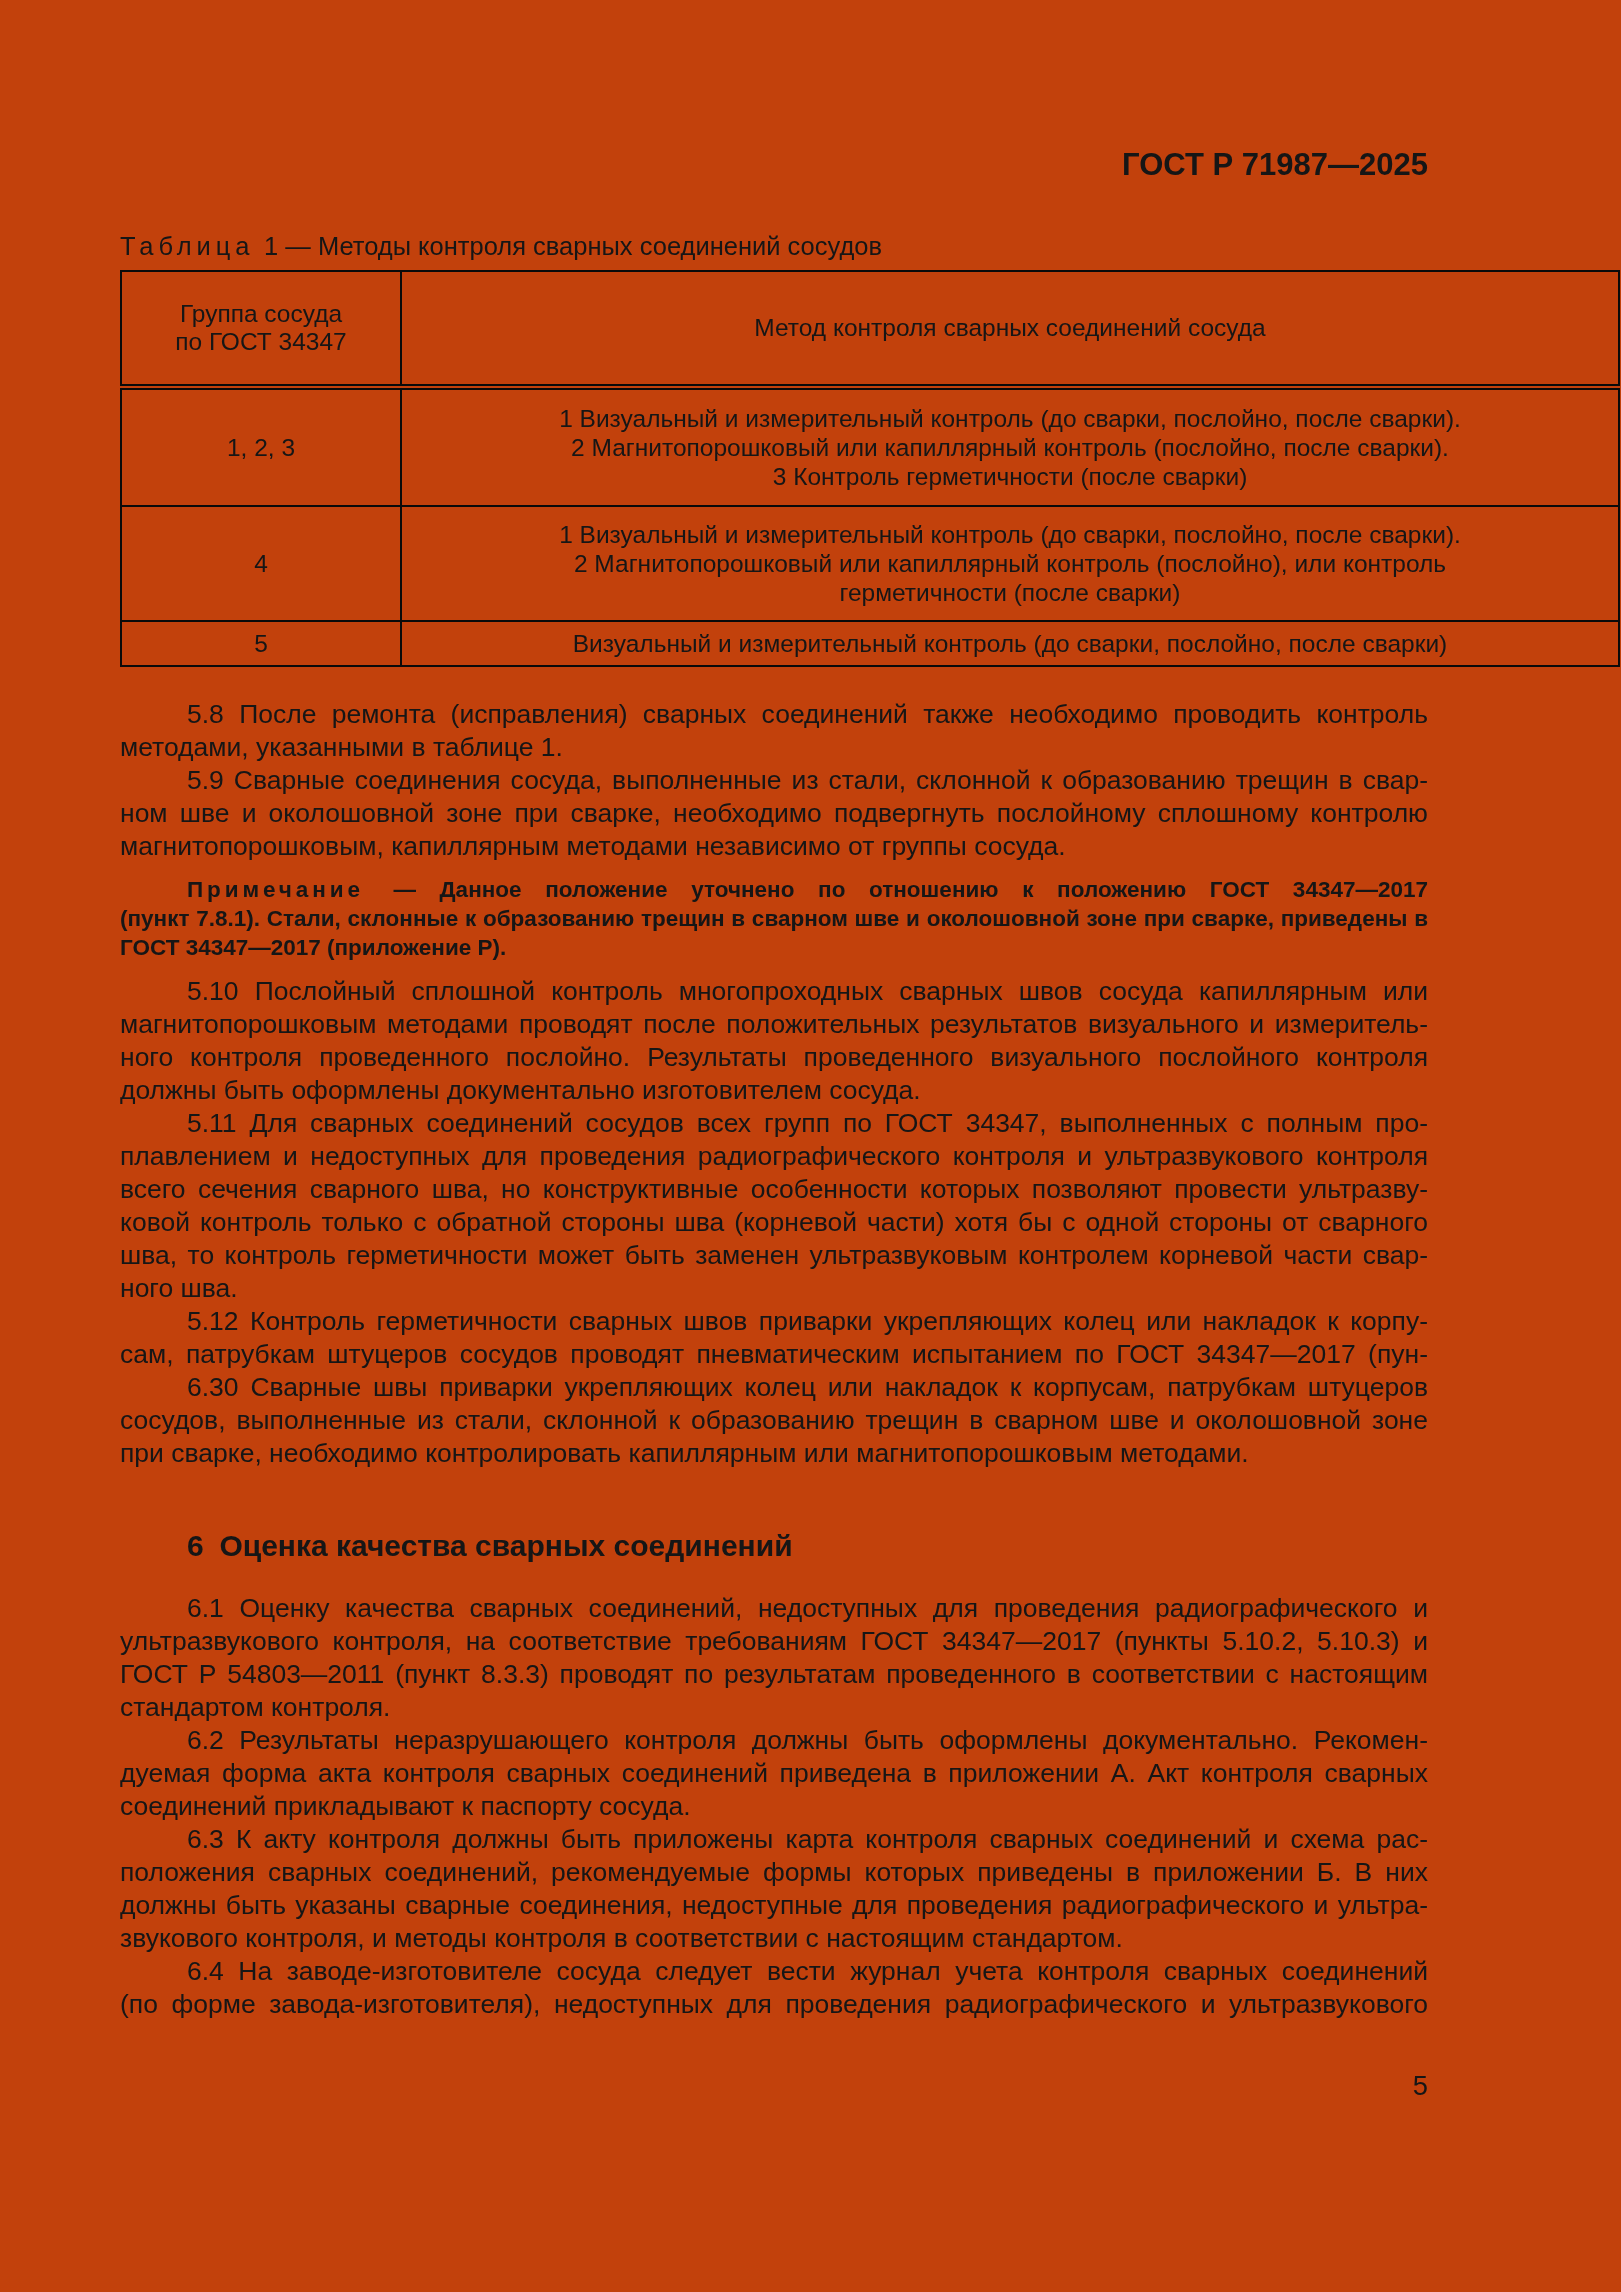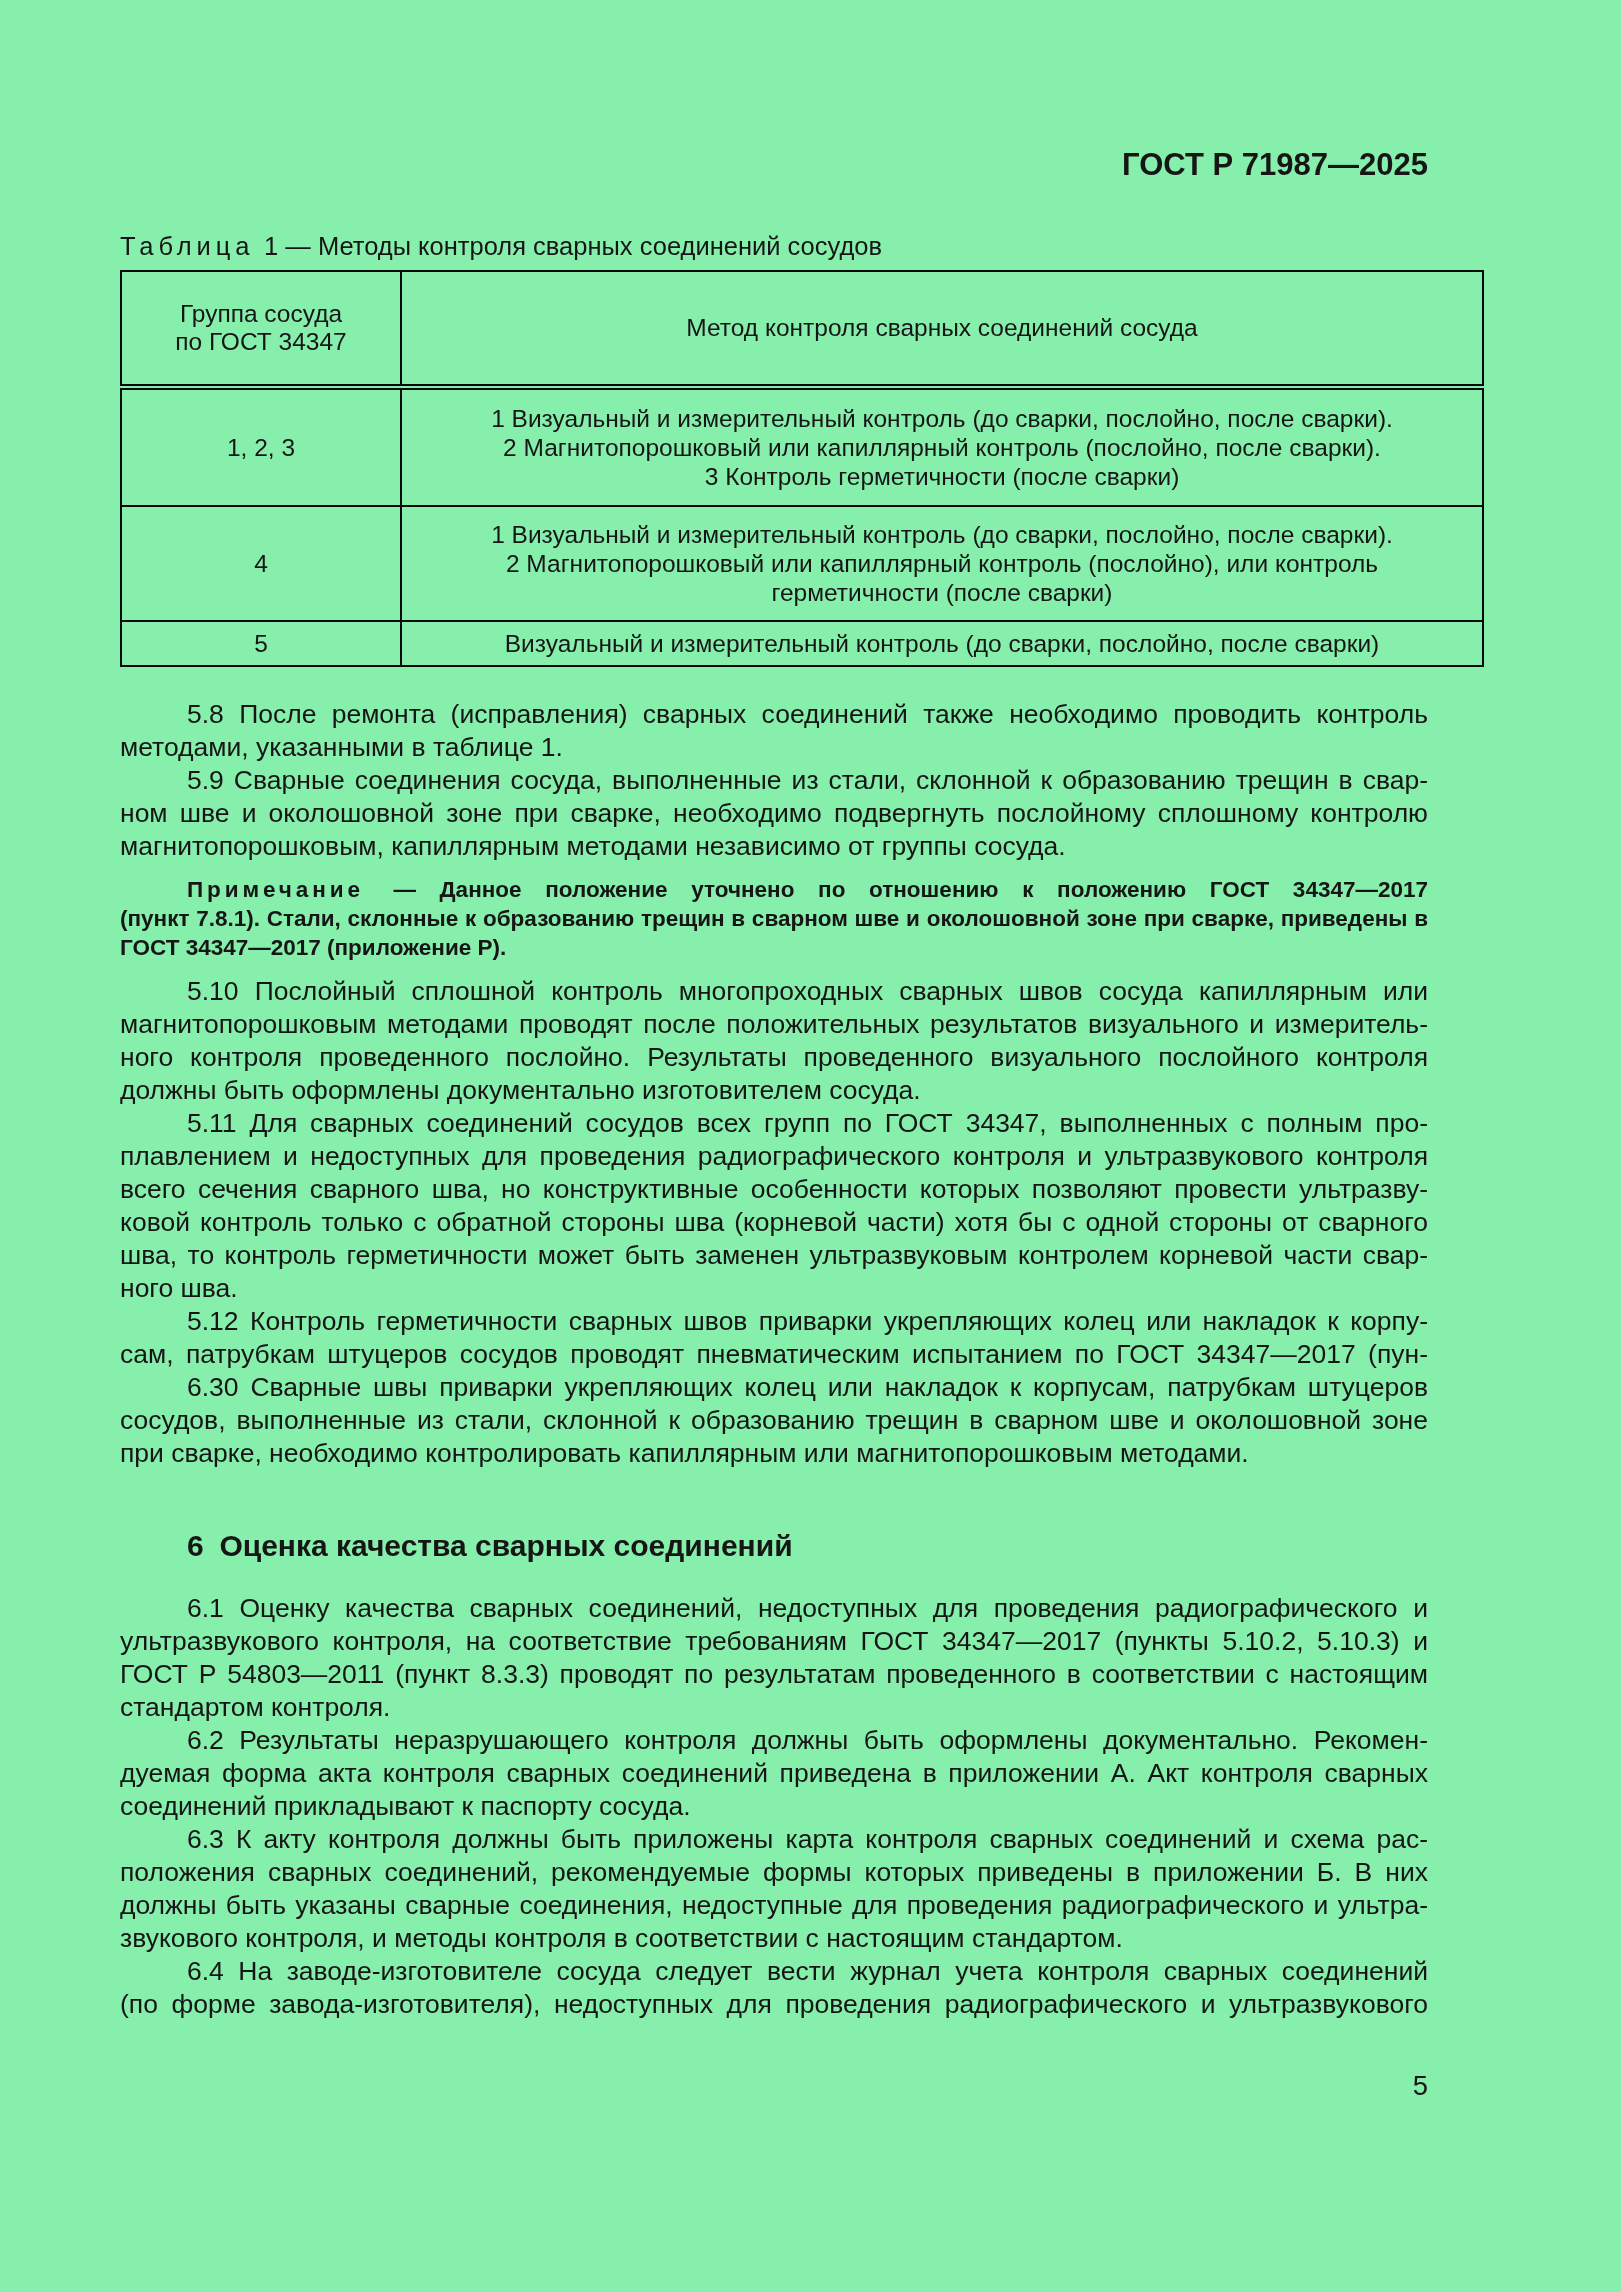--- a/index.html
+++ b/index.html
@@ -1,29 +1,29 @@
 <!DOCTYPE html>
 <html lang="ru"><head>
 <meta charset="utf-8">
 <style>
   html,body{margin:0;padding:0;background:#ffffff;}
   body{font-family:"Liberation Sans","DejaVu Sans",sans-serif;color:#161616;}
-  .page{position:relative;width:1621px;height:2293px;background:#86efac;overflow:hidden;}
+  .page{position:relative;width:1621px;height:2293px;background:#c2410c;overflow:hidden;}
 
   
   .doc-code{position:absolute;top:147px;left:0;right:193px;text-align:right;
             font-weight:bold;font-size:31px;line-height:35px;}
 
   
   .tbl-caption{position:absolute;left:120px;top:231px;width:1308px;font-size:25.5px;line-height:31px;}
   .spaced-label{letter-spacing:4.9px;}
   .tbl-caption .spaced-label{margin-right:9.8px;}
 
   
-  table.gost{position:absolute;left:120px;top:270px;width:1364px;border-collapse:collapse;
+  table.gost{position:absolute;left:120px;top:270px;width:1500px;border-collapse:collapse;
              table-layout:fixed;border:2.9px solid #0a0a0a;}
   table.gost col.c1{width:280px;}
   table.gost th,table.gost td{padding:0 7.8px;font-weight:normal;vertical-align:middle;
              text-align:center;font-size:24.5px;}
   table.gost .c2cell{border-left:2px solid #0a0a0a;}
   table.gost thead tr{height:116px;}
   table.gost thead th{border-bottom:6.9px double #0a0a0a;}
   table.gost tbody tr{border-top:2.9px solid #0a0a0a;}
   table.gost tbody tr:first-child{border-top:none;}
   .hdr-line,.cell-line{line-height:28px;white-space:nowrap;}

